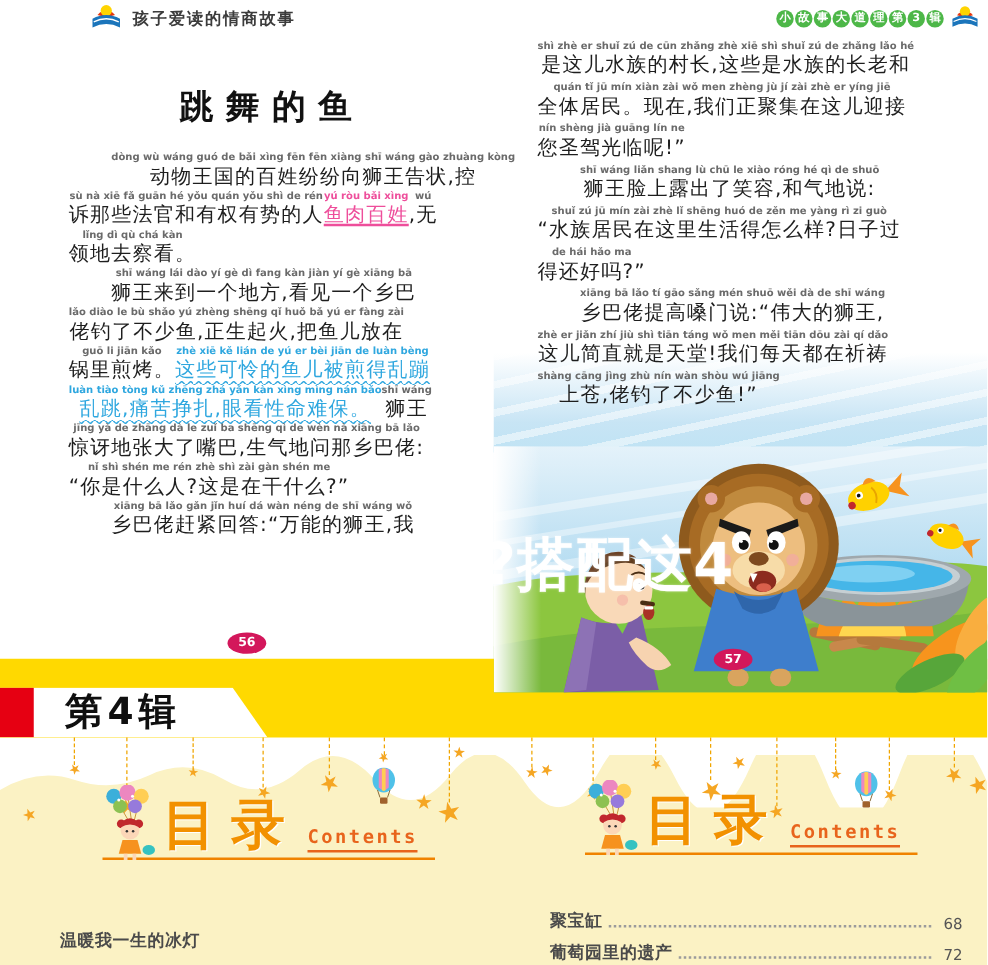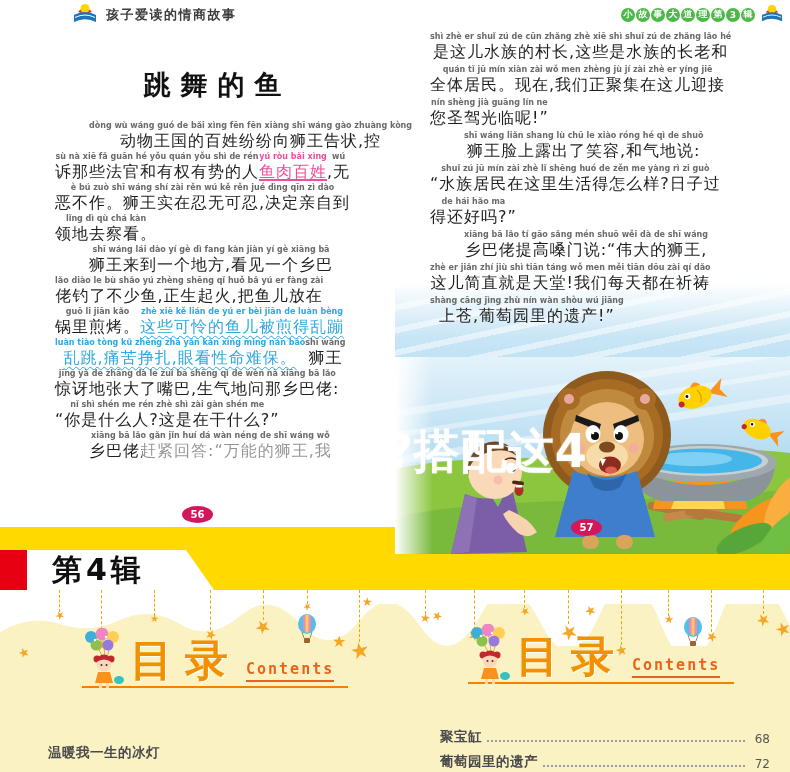--- a/index.html
+++ b/index.html
@@ -143,26 +143,20 @@
               <span class="py">yú ròu bǎi xìng</span>
               <span class="hz">鱼肉百姓</span>
             </span>
             <span class="seg">
               <span class="py">wú</span>
               <span class="hz">,无</span>
             </span>
           </div>
           <div class="story-line">
             <span class="seg">
-              <span class="py">è bú zuò  shī wáng shí zài rěn wú kě rěn  jué dìng qīn zì dào</span>
-              <span class="hz">恶不作。狮王实在忍无可忍,决定亲自到</span>
-            </span>
-          </div>
-          <div class="story-line">
-            <span class="seg">
               <span class="py">lǐng dì qù chá kàn</span>
               <span class="hz">领地去察看。</span>
             </span>
           </div>
           <div class="story-line indent">
             <span class="seg">
               <span class="py">shī wáng lái dào yí gè dì fang  kàn jiàn yí gè xiāng bā</span>
               <span class="hz">狮王来到一个地方,看见一个乡巴</span>
             </span>
           </div>
@@ -259,21 +253,21 @@
           </div>
           <div class="story-line">
             <span class="seg">
               <span class="py">zhè er jiǎn zhí jiù shì tiān táng  wǒ men měi tiān dōu zài qí dǎo</span>
               <span class="hz">这儿简直就是天堂!我们每天都在祈祷</span>
             </span>
           </div>
           <div class="story-line">
             <span class="seg">
               <span class="py">shàng cāng  jìng zhù nín wàn shòu wú jiāng</span>
-              <span class="hz">上苍,葡萄园里的遗产!”</span>
+              <span class="hz">上苍,佬钓了不少鱼!”</span>
             </span>
           </div>
         </div>
     </div>
 
     <div class="wave-band"></div>
 
     <svg class="illustration" viewBox="0 0 395 197">
       <defs>
         <linearGradient id="sky" x1="0" y1="0" x2="0" y2="1">

